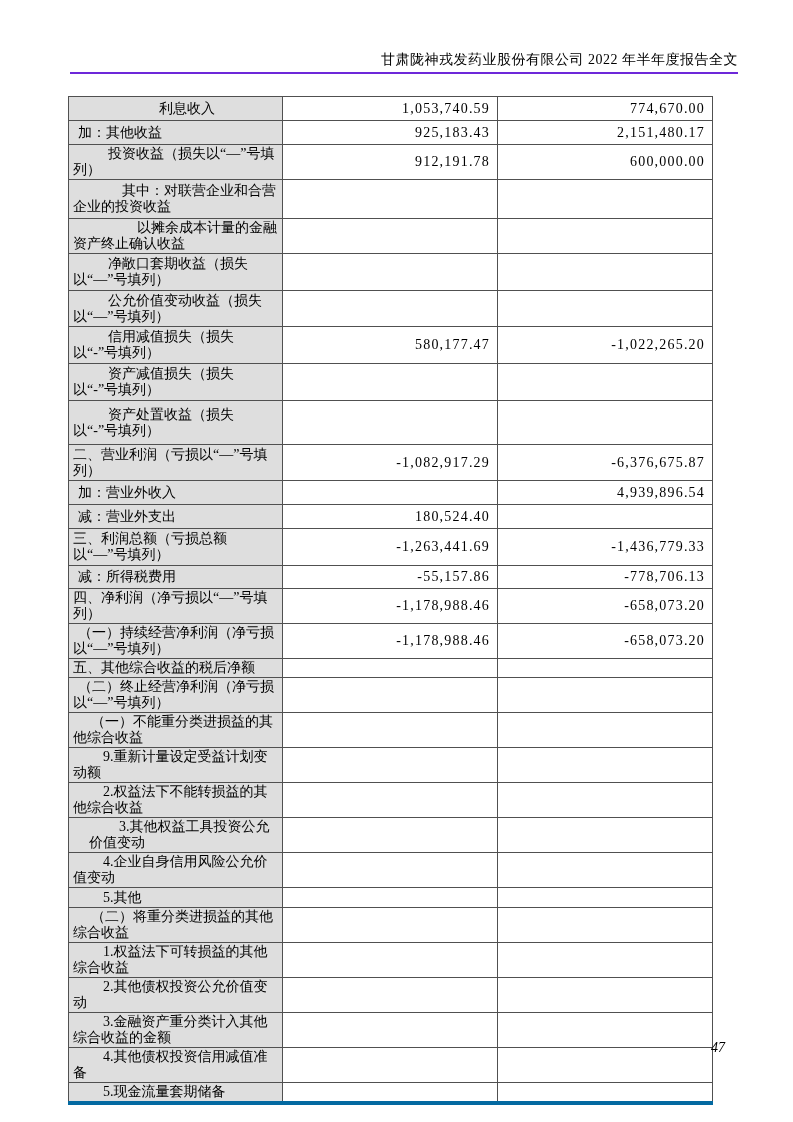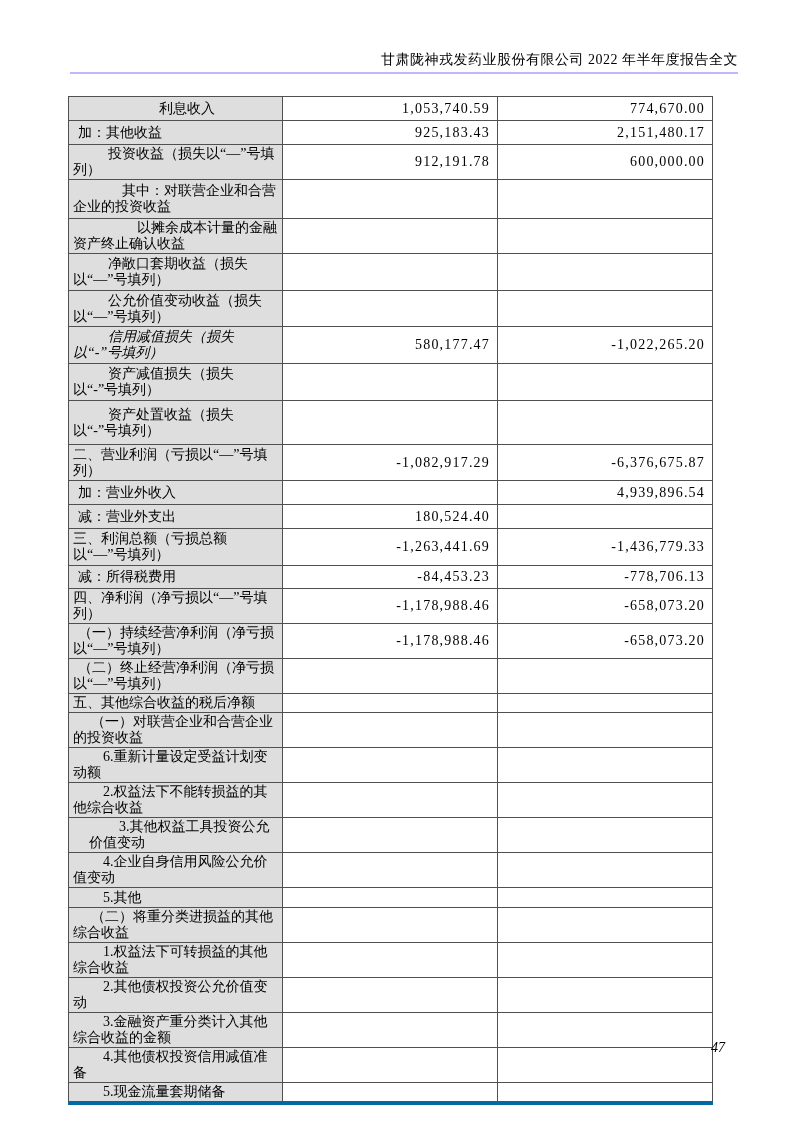--- a/index.html
+++ b/index.html
@@ -4,21 +4,21 @@
 <style>
   html,body { margin:0; padding:0; }
   body {
     width:793px; height:1122px; background:#ffffff; position:relative;
     font-family:"Liberation Serif","DejaVu Serif",serif; color:#000;
   }
   .page { position:absolute; inset:0; }
   .header {
     position:absolute; left:70px; top:50px; width:668px;
     text-align:right; font-size:14px; line-height:19px;
-    padding-bottom:3px; border-bottom:2px solid #c4b5fd;
+    padding-bottom:3px; border-bottom:2px solid #6d28d9;
     letter-spacing:0.5px; white-space:nowrap;
   }
   .fin-table {
     position:absolute; left:68px; top:96px; width:644px;
     border-collapse:collapse; table-layout:fixed; font-size:14px;
   }
   .fin-table td {
     border:1px solid #505050; vertical-align:middle;
     line-height:16px; padding:1px 0; overflow:hidden;
   }
@@ -81,21 +81,21 @@
           <td class="label" style="text-indent: 35px;">净敞口套期收益（损失以“—”号填列）</td>
           <td class="num"></td>
           <td class="num"></td>
         </tr>
         <tr style="height: 36px;">
           <td class="label" style="text-indent: 35px;">公允价值变动收益（损失以“—”号填列）</td>
           <td class="num"></td>
           <td class="num"></td>
         </tr>
         <tr style="height: 37px;">
-          <td class="label" style="text-indent: 35px; font-style: italic;">信用减值损失（损失以“-”号填列）</td>
+          <td class="label" style="text-indent: 35px;">信用减值损失（损失以“-”号填列）</td>
           <td class="num">580,177.47</td>
           <td class="num">-1,022,265.20</td>
         </tr>
         <tr style="height: 37px;">
           <td class="label" style="text-indent: 35px;">资产减值损失（损失以“-”号填列）</td>
           <td class="num"></td>
           <td class="num"></td>
         </tr>
         <tr style="height: 44px;">
           <td class="label" style="text-indent: 35px;">资产处置收益（损失以“-”号填列）</td>
@@ -117,50 +117,50 @@
           <td class="num">180,524.40</td>
           <td class="num"></td>
         </tr>
         <tr style="height: 37px;">
           <td class="label" style="text-indent: 0px;">三、利润总额（亏损总额以“—”号填列）</td>
           <td class="num">-1,263,441.69</td>
           <td class="num">-1,436,779.33</td>
         </tr>
         <tr style="height: 23px;">
           <td class="label" style="text-indent: 5px;">减：所得税费用</td>
-          <td class="num">-84,453.23</td>
+          <td class="num">-55,157.86</td>
           <td class="num">-778,706.13</td>
         </tr>
         <tr style="height: 34px;">
           <td class="label" style="text-indent: 0px;">四、净利润（净亏损以“—”号填列）</td>
           <td class="num">-1,178,988.46</td>
           <td class="num">-658,073.20</td>
         </tr>
         <tr style="height: 30px;">
           <td class="label" style="text-indent: 5px;">（一）持续经营净利润（净亏损以“—”号填列）</td>
           <td class="num">-1,178,988.46</td>
           <td class="num">-658,073.20</td>
         </tr>
+        <tr style="height: 19px;">
+          <td class="label" style="text-indent: 0px;">五、其他综合收益的税后净额</td>
+          <td class="num"></td>
+          <td class="num"></td>
+        </tr>
         <tr style="height: 27px;">
           <td class="label" style="text-indent: 5px;">（二）终止经营净利润（净亏损以“—”号填列）</td>
           <td class="num"></td>
           <td class="num"></td>
         </tr>
-        <tr style="height: 19px;">
-          <td class="label" style="text-indent: 0px;">五、其他综合收益的税后净额</td>
-          <td class="num"></td>
-          <td class="num"></td>
-        </tr>
         <tr style="height: 31px;">
-          <td class="label" style="text-indent: 18px;">（一）对联营企业和合营企业的投资收益</td>
+          <td class="label" style="text-indent: 18px;">（一）不能重分类进损益的其他综合收益</td>
           <td class="num"></td>
           <td class="num"></td>
         </tr>
         <tr style="height: 31px;">
-          <td class="label" style="text-indent: 30px;">6.重新计量设定受益计划变动额</td>
+          <td class="label" style="text-indent: 30px;">9.重新计量设定受益计划变动额</td>
           <td class="num"></td>
           <td class="num"></td>
         </tr>
         <tr style="height: 32px;">
           <td class="label" style="text-indent: 30px;">2.权益法下不能转损益的其他综合收益</td>
           <td class="num"></td>
           <td class="num"></td>
         </tr>
         <tr style="height: 30px;">
           <td class="label" style="text-indent: 30px; padding-left: 20px;">3.其他权益工具投资公允价值变动</td>

